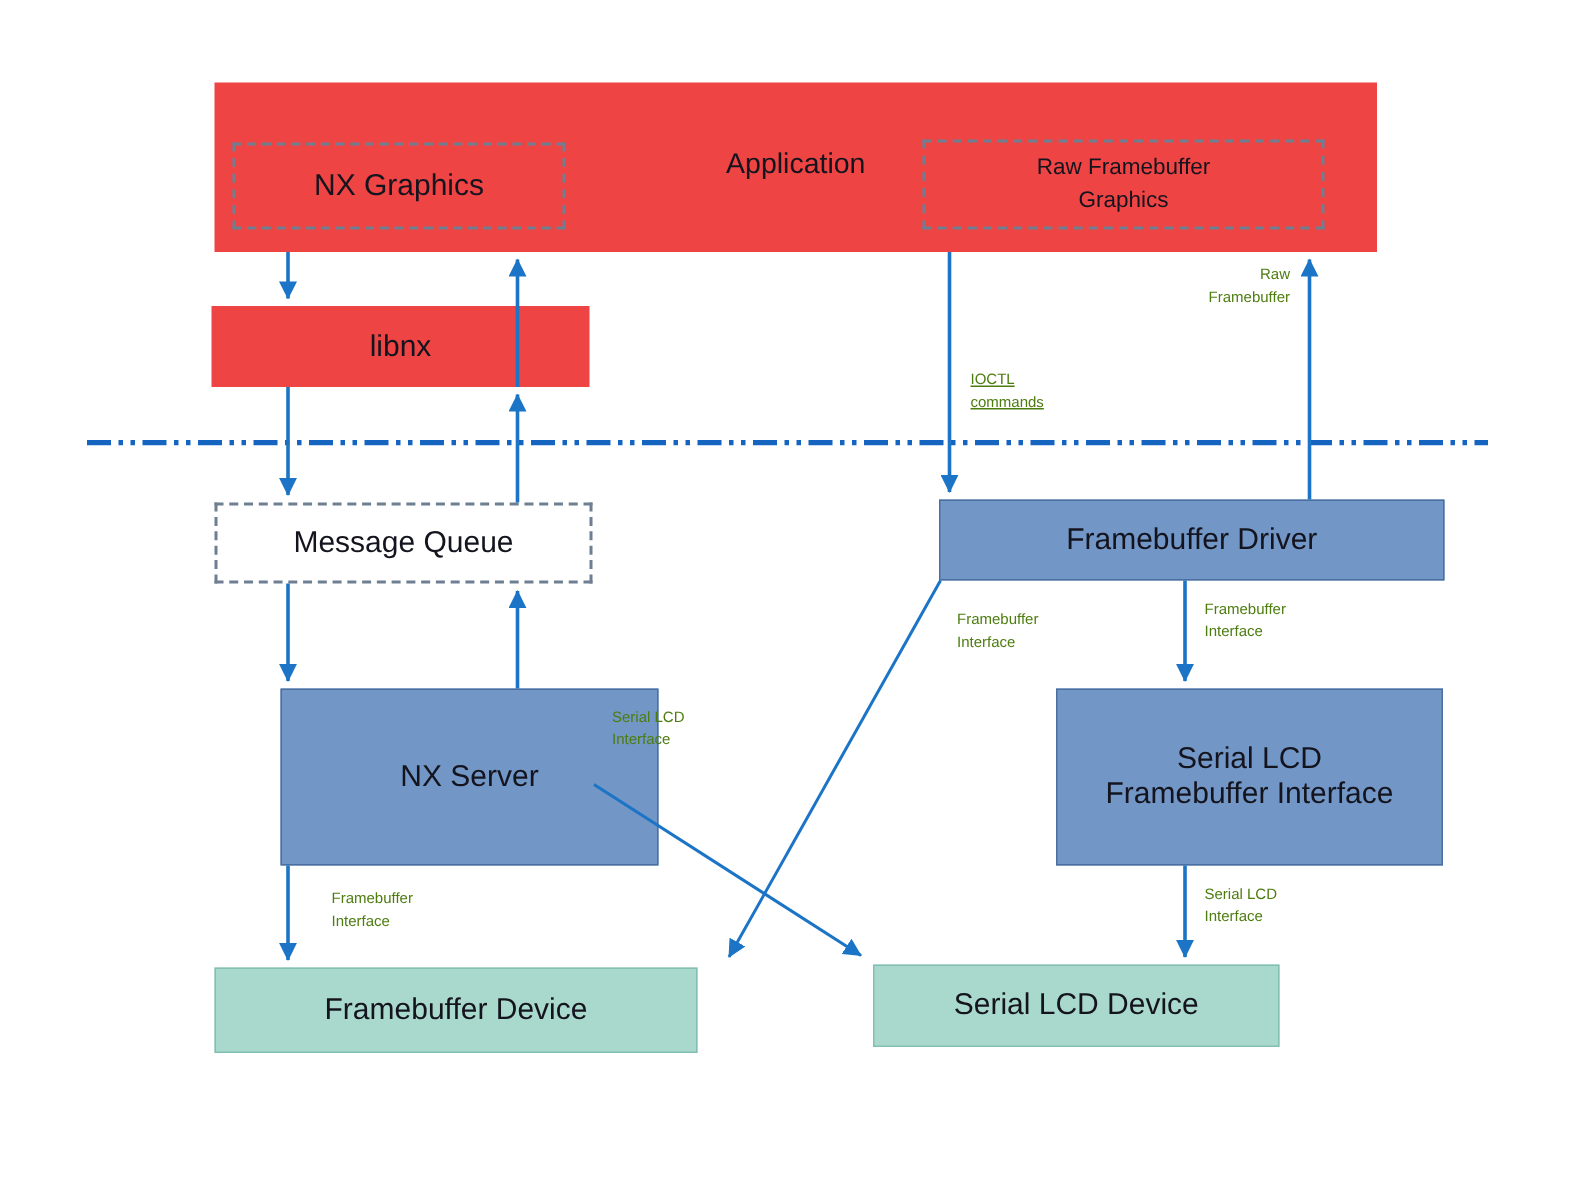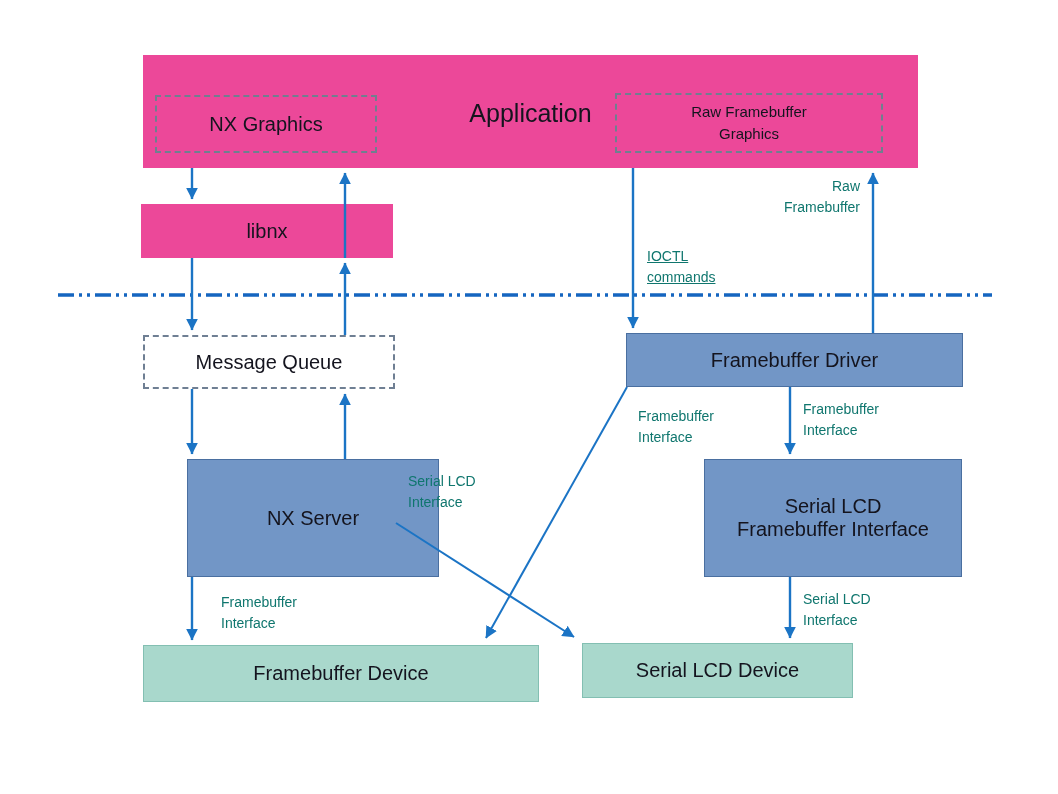--- a/index.html
+++ b/index.html
@@ -11,32 +11,32 @@
     color:#14141e;
     overflow:hidden;
   }
   .node{
     position:absolute;
     display:flex;align-items:center;justify-content:center;
     text-align:center;
     box-sizing:border-box;
   }
   .prewrap{white-space:pre-line;}
-  .box-light{background:#ec4899;}
+  .box-light{background:#ef4444;}
   .box-mid{background:#7296C6;border:1px solid #4A6FA0;margin-left:44px;}
   .box-teal{background:#A9D8CC;border:1px solid #83BFB2;}
   .box-dashed{border:2px dashed #6f7f8f;background:transparent;}
   .box-dashed-white{border:2px dashed #6f7f93;background:#ffffff;}
-  .node-label-lg{font-size:25px;}
+  .node-label-lg{font-size:19px;}
   .node-label{font-size:20px;}
   .node-label-sm{font-size:15px;line-height:1.45;}
   .edge-label{
     position:absolute;
-    font-size:14px;line-height:1.5;
-    color:#0f766e;
+    font-size:10px;line-height:1.5;
+    color:#4d7c0f;
     white-space:pre-line;
   }
   svg.wires{position:absolute;left:0;top:0;z-index:5;pointer-events:none;}
   .layer-nodes{position:absolute;left:0;top:0;width:100%;height:100%;z-index:2;}
   .app-title{
     position:absolute;left:143px;top:99px;width:775px;
     text-align:center;z-index:3;
   }
 </style>
 </head>
@@ -72,21 +72,21 @@
 
     <div class="node box-mid node-label" style="left:582px;top:333px;width:337px;height:54px;">
       <span>Framebuffer Driver</span>
     </div>
 
     <div class="node box-mid node-label prewrap" style="left:660px;top:459px;width:258px;height:118px;">
       <span class="prewrap">Serial LCD
 Framebuffer Interface</span>
     </div>
 
-    <div class="node box-teal node-label" style="left:143px;top:645px;width:396px;height:57px;">
+    <div class="node box-teal node-label" style="left:143px;top:645px;width:322px;height:57px;">
       <span>Framebuffer Device</span>
     </div>
 
     <div class="node box-teal node-label" style="left:582px;top:643px;width:271px;height:55px;">
       <span>Serial LCD Device</span>
     </div>
 
     <div class="edge-label" style="left:748px;top:176px;width:112px;text-align:right;">Raw
 Framebuffer</div>
 

